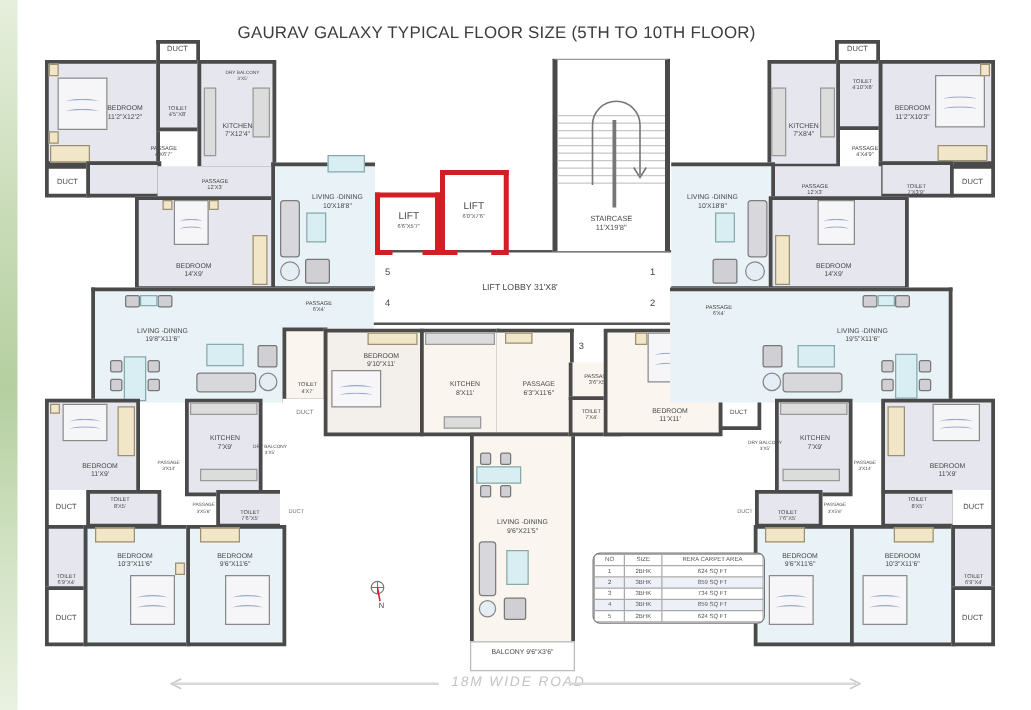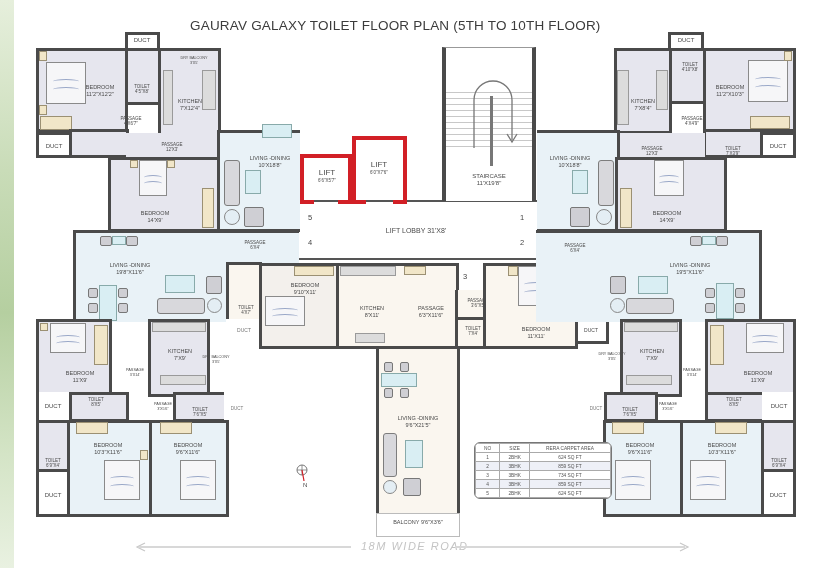--- a/index.html
+++ b/index.html
@@ -71,21 +71,21 @@
       position: absolute; left: 226px; top: -1px; font-size: 11px; font-style: italic; color: #c4c4c4;
       letter-spacing: 1.5px; white-space: nowrap;
     }
     .compass { position: absolute; left: 293px; top: 464px; width: 18px; height: 26px; }
   </style>
 </head>
 <body>
 
 <div class="green-strip"></div>
 
-<div class="title">GAURAV GALAXY TOILET FLOOR PLAN (5TH TO 10TH FLOOR)</div>
+<div class="title">GAURAV GALAXY TYPICAL FLOOR SIZE (5TH TO 10TH FLOOR)</div>
 
 <div>
 
   <div class="room white" style="left:297px; top:200px; width:240px; height:60px; border-width:0; border-top:2px solid #555; border-bottom:2px solid #555;"></div>
   <div class="lbl med" style="left:416px; top:226px;">LIFT LOBBY 31'X8'</div>
 
   <div class="lift" style="left:300px; top:154px; width:52px; height:46px;">
     <div class="foot-l"></div>
       <div class="foot-r"></div>
   </div>

